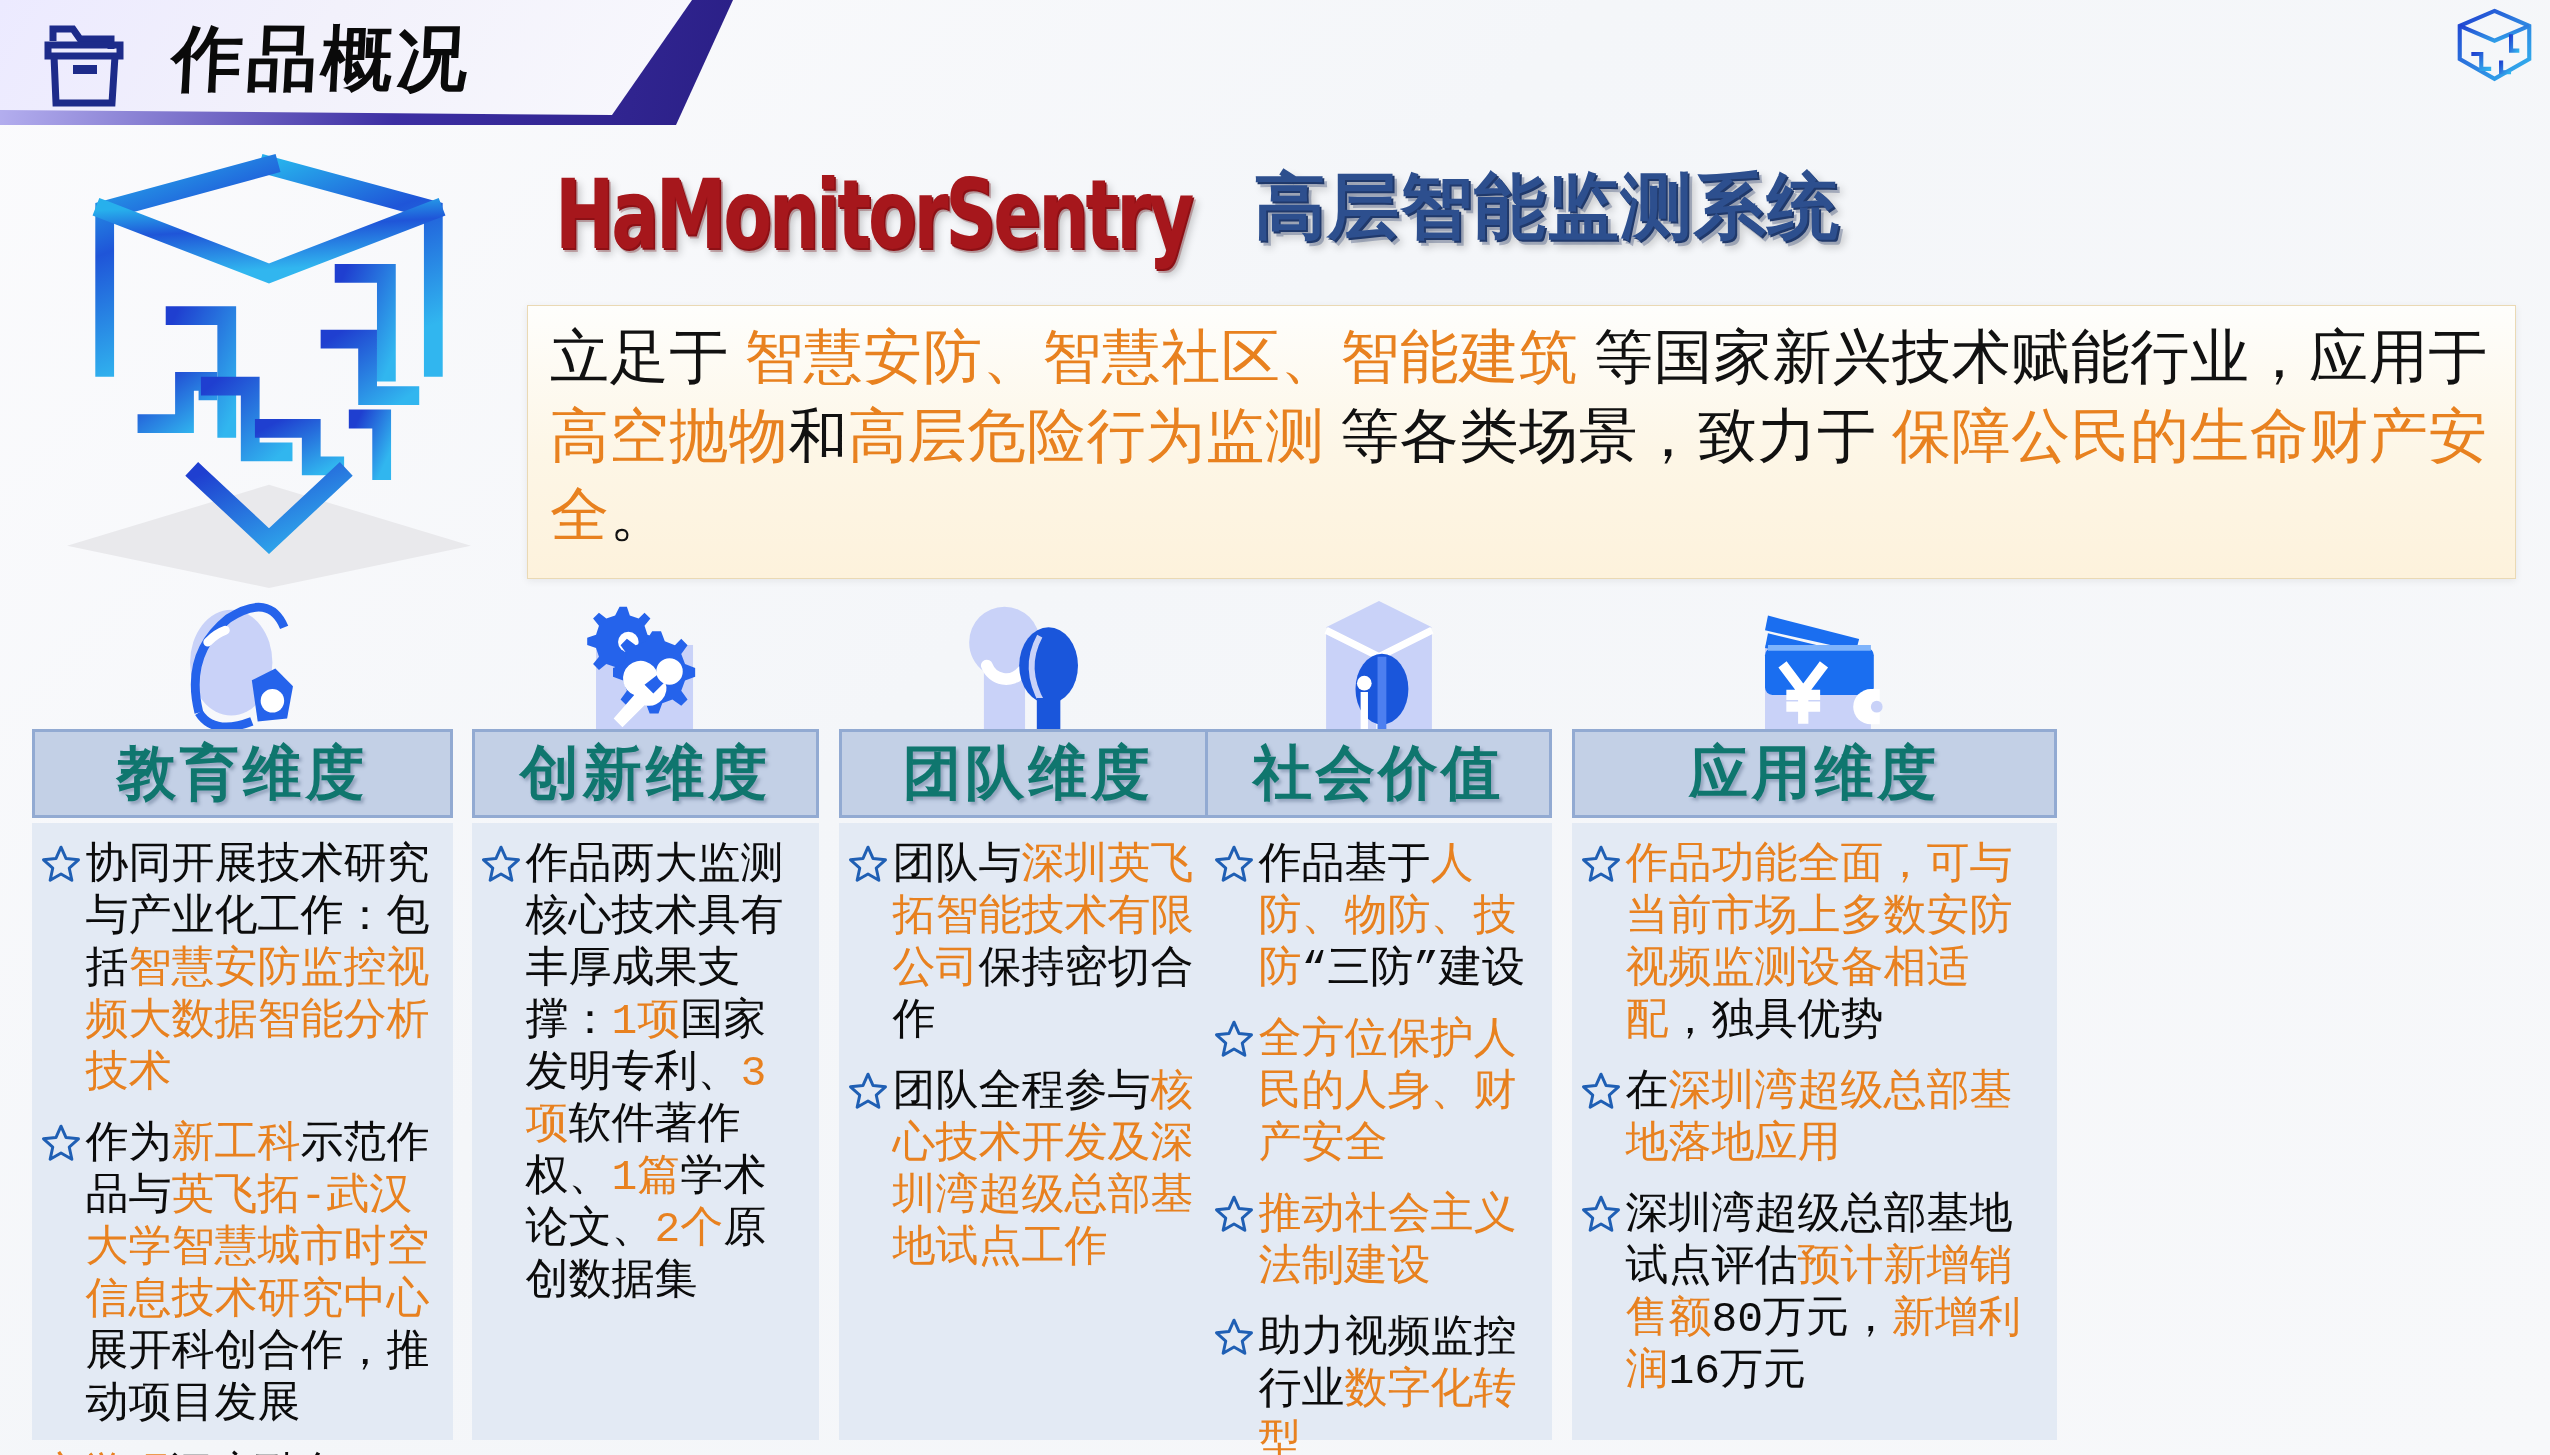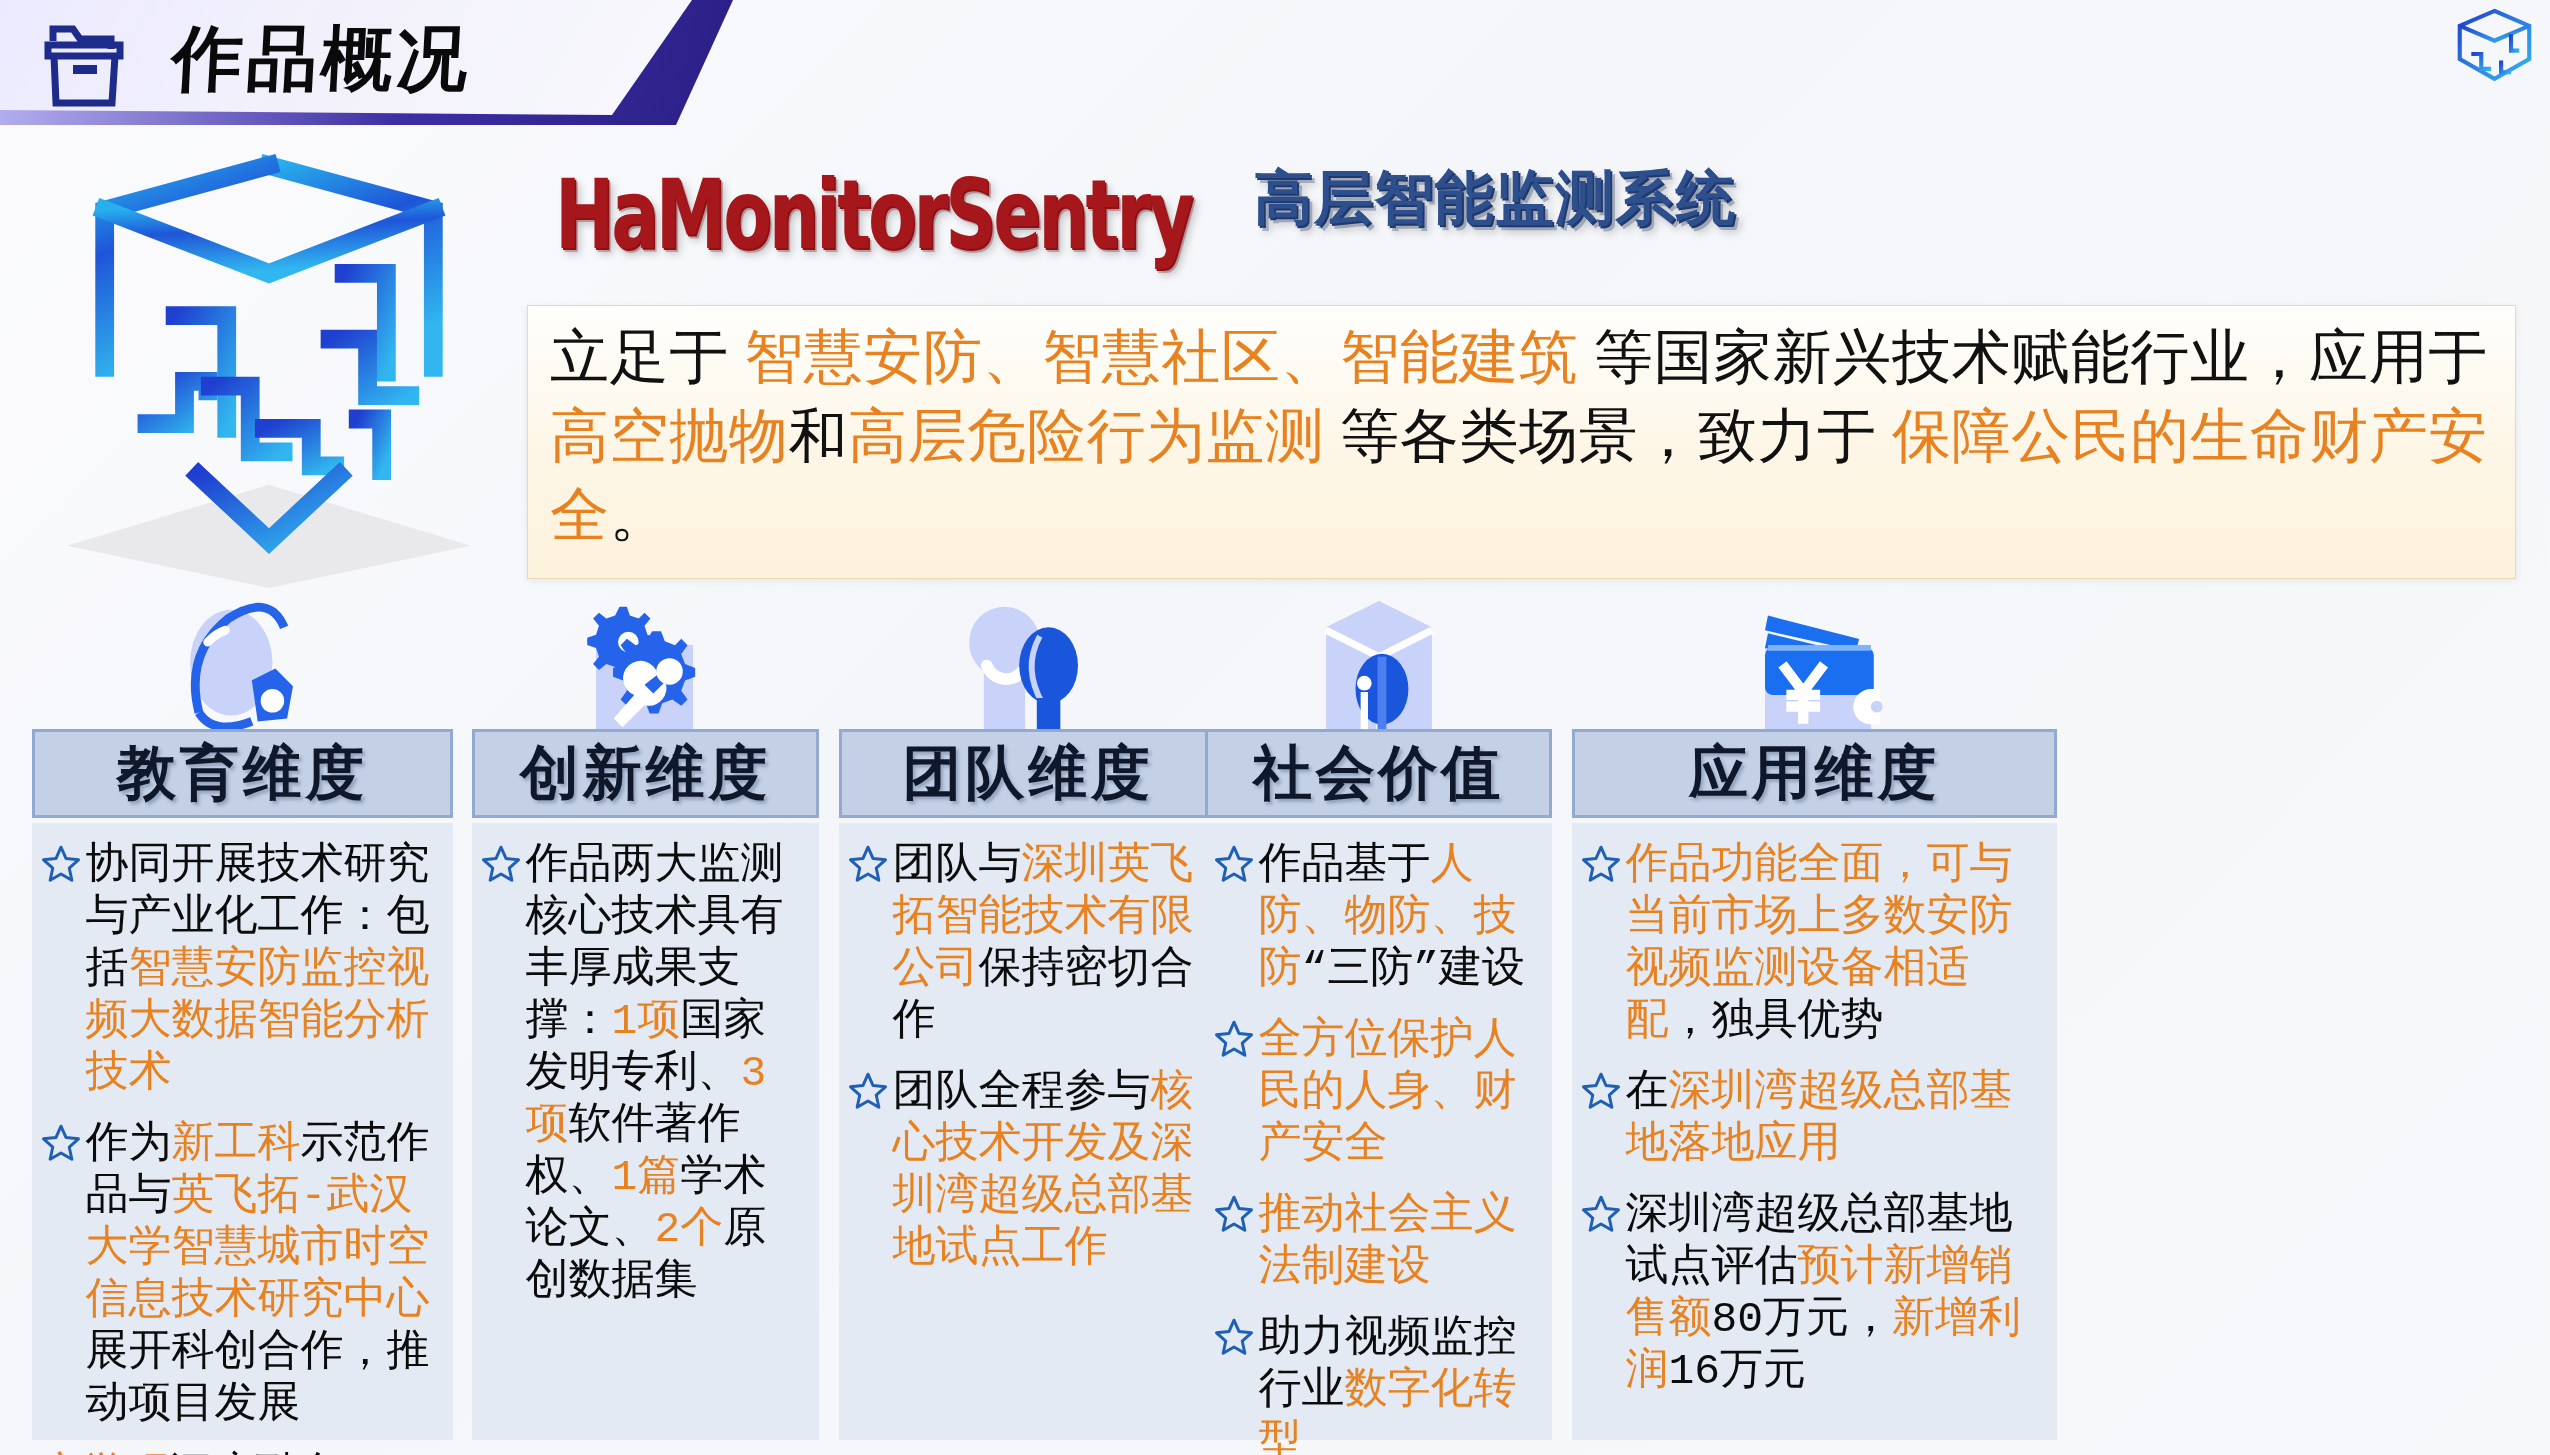--- a/index.html
+++ b/index.html
@@ -57,21 +57,21 @@
     letter-spacing:-3.8px;
     transform:scaleX(.82);transform-origin:left center;
     text-shadow:
       1.9px 1.9px 0 #8d1015, 3.8px 3.8px 0 rgba(120,20,25,.30),
       5.7px 6.4px 9px rgba(0,0,0,.22);
     vertical-align:top;
   }
   .title-cn{
     display:inline-block;
     font-family:"DejaVu Sans","Liberation Sans",sans-serif;
-    font-size:59px;font-weight:bold;
+    font-size:72px;font-weight:bold;
     color:#2d4f8e;
     letter-spacing:1.3px;
     margin-left:-77px;
     text-shadow:
       1.9px 1.9px 0 #20396b, 4.5px 4.5px 0 rgba(30,50,100,.30),
       6.4px 7px 9px rgba(0,0,0,.22);
     vertical-align:top;
   }
   #title-reflection{
     position:absolute;left:555px;top:254px;width:1964px;height:45px;
@@ -99,21 +99,21 @@
   }
   .col .header{
     position:absolute;top:137px;left:0;right:0;height:89px;
     background:#c3d0e6;
     border:3.2px solid #92aad2;
     box-sizing:border-box;
     display:flex;align-items:center;justify-content:center;
   }
   .col .header span{
     font-family:"Liberation Serif","DejaVu Serif",serif;
-    font-size:59px;font-weight:700;color:#0f172a;
+    font-size:59px;font-weight:700;color:#0f766e;
     letter-spacing:3.8px;
     text-shadow:2.6px 3.2px 3.2px rgba(90,110,140,.45);
   }
   .col .body{
     position:absolute;top:231px;left:0;right:0;bottom:0;
     background:#e3eaf4;
     padding:16.6px 10.2px 6.4px 7.7px;box-sizing:border-box;
   }
   .bullet{display:flex;align-items:flex-start;margin-bottom:19px;}
   .bullet .star{flex:0 0 auto;width:42px;height:42px;margin-top:3.8px;margin-right:3.8px;}

